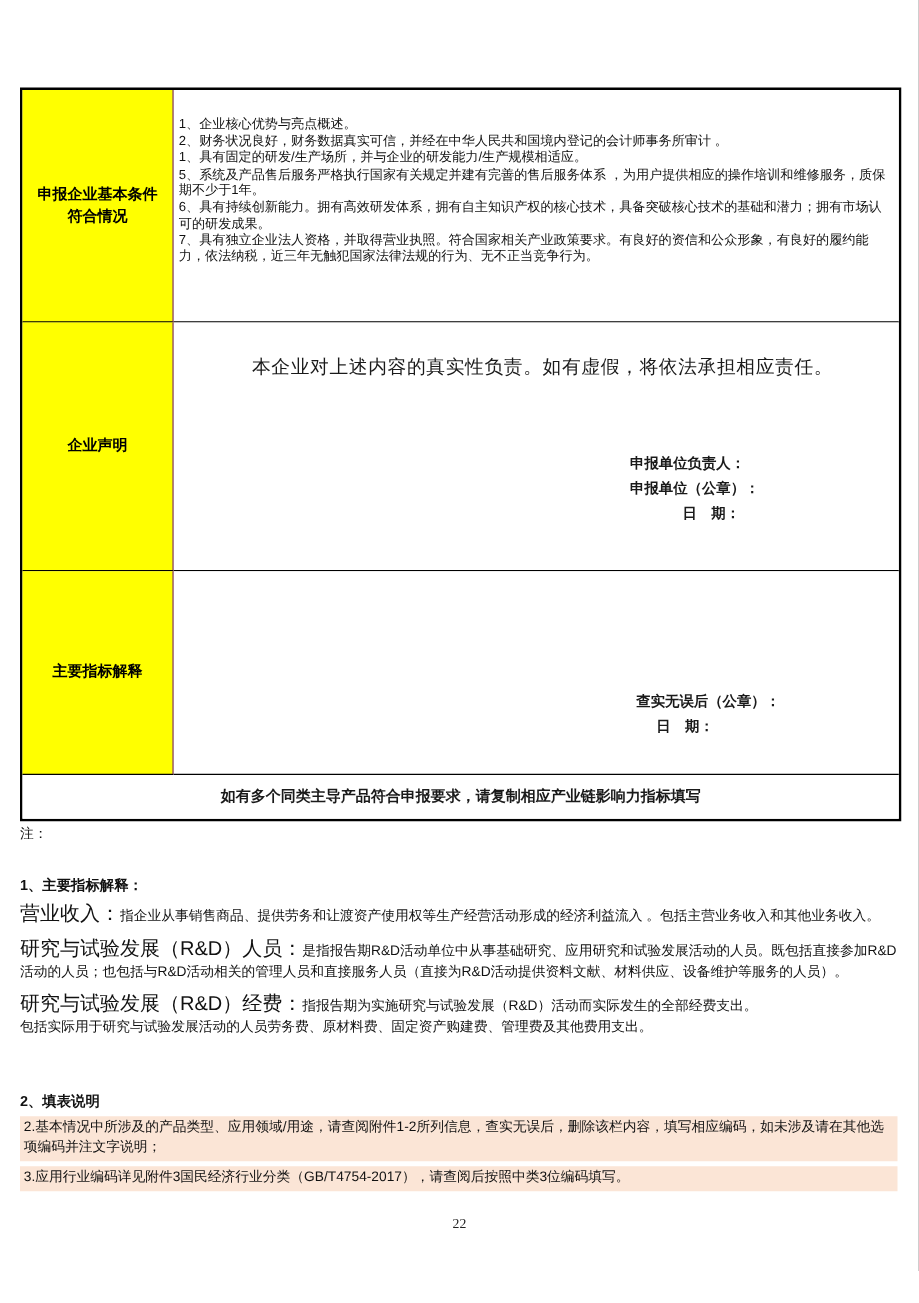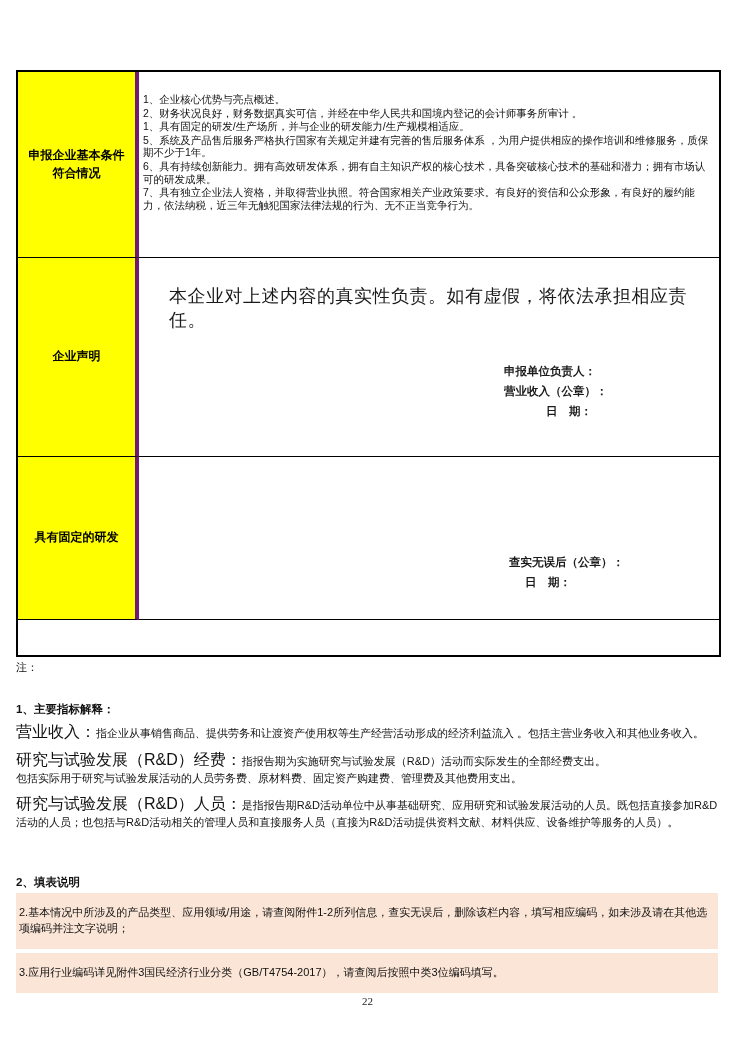--- a/index.html
+++ b/index.html
@@ -18,39 +18,39 @@
     position:absolute; left:16px; top:70px;
     width:705px; height:587px;
     border:2px solid #000;
     display:grid;
     grid-template-columns:121px 1fr;
     grid-template-rows:186px 199px 163px 1fr;
   }
   .cell { position:relative; }
   .label-cell {
     background:#ffff00;
-    border-right:4px solid #701a75;
+    border-right:1px solid #701a75;
     border-bottom:1px solid #000;
     display:flex; flex-direction:column;
     justify-content:center;
     font-weight:bold; font-size:12px; line-height:1.45;
     text-align:center; color:#000;
   }
   .content-cell {
     background:#fff;
     border-bottom:1px solid #000;
   }
   .conditions-text {
     padding:21px 4px 2px 4px;
     font-size:10.5px; line-height:1.2; color:#111;
   }
   .conditions-text div { margin-bottom:1px; }
   .declaration {
     position:absolute; left:30px; top:26px; right:20px;
-    font-size:18px; font-weight:500; letter-spacing:0.5px;
+    font-size:15px; font-weight:500; letter-spacing:0.5px;text-align:center;
   }
   .sig-block { position:absolute; font-size:11.5px; font-weight:600; line-height:20px; }
   .sig-block .date-line { padding-left:42px; }
   .sig-block-2 { left:365px; top:103px; }
   .sig-block-3 { left:370px; top:95px; }
   .sig-block-3 .date-line { padding-left:16px; }
   .footer-row {
     grid-column:1 / span 2;
     display:flex; align-items:center; justify-content:center;
     font-weight:bold; font-size:12px; background:#fff;
@@ -61,25 +61,25 @@
     font-size:11px; line-height:1.45; color:#111;
   }
   .notes .note-label { font-size:11px; margin-bottom:1px; }
   .notes .sec-title { font-weight:bold; font-size:11.5px; margin-bottom:2px;margin-top:25px; }
   .notes .def { margin-bottom:5px; }
   .notes .term { font-weight:normal; font-size:16px; }
   .notes .spacer { height:13px; }
   .notes .inst { margin-bottom:5px; }
   .notes .inst.hl {
     background:#fbe5d6;
-    padding:12px 3px;
+    padding:2px 3px;
     margin-bottom:4px;
   }
   .page-number {
-    position:absolute; left:0; right:0; top:995px;
+    position:absolute; left:0; right:0; top:973px;
     text-align:center; font-size:11px; color:#222;
     font-family:"Liberation Serif", serif;
   }
 </style>
 </head>
 <body>
 
 <div class="page">
 
   <div class="form-table">
@@ -99,55 +99,56 @@
       </div>
     </div>
 
     <div class="cell label-cell">
       <span>企业声明</span>
     </div>
     <div class="cell content-cell">
       <div class="declaration">本企业对上述内容的真实性负责。如有虚假，将依法承担相应责任。</div>
       <div class="sig-block sig-block-2">
         <div>申报单位负责人：</div>
-        <div>营业收入（公章）：</div>
+        <div>申报单位（公章）：</div>
         <div class="date-line">日　期：</div>
       </div>
     </div>
 
     <div class="cell label-cell">
-      <span>具有固定的研发</span>
+      <span>主要指标解释</span>
     </div>
     <div class="cell content-cell">
       <div class="sig-block sig-block-3">
         <div>查实无误后（公章）：</div>
         <div class="date-line">日　期：</div>
       </div>
     </div>
 
+    <div class="cell footer-row">如有多个同类主导产品符合申报要求，请复制相应产业链影响力指标填写</div>
 
   </div>
 
   <div class="notes">
     <div class="note-label">注：</div>
     <div class="sec-title">1、主要指标解释：</div>
 
     <div class="def">
       <span class="term">营业收入：</span><span>指企业从事销售商品、提供劳务和让渡资产使用权等生产经营活动形成的经济利益流入 。包括主营业务收入和其他业务收入。</span>
     </div>
 
     <div class="def">
+      <span class="term">研究与试验发展（R&amp;D）人员：</span><span>是指报告期R&amp;D活动单位中从事基础研究、应用研究和试验发展活动的人员。既包括直接参加R&amp;D活动的人员；也包括与R&amp;D活动相关的管理人员和直接服务人员（直接为R&amp;D活动提供资料文献、材料供应、设备维护等服务的人员）。</span>
+    </div>
+
+    <div class="def">
       <div>
         <span class="term">研究与试验发展（R&amp;D）经费：</span><span>指报告期为实施研究与试验发展（R&amp;D）活动而实际发生的全部经费支出。</span>
       </div>
       <div>包括实际用于研究与试验发展活动的人员劳务费、原材料费、固定资产购建费、管理费及其他费用支出。</div>
-    </div>
-
-    <div class="def">
-      <span class="term">研究与试验发展（R&amp;D）人员：</span><span>是指报告期R&amp;D活动单位中从事基础研究、应用研究和试验发展活动的人员。既包括直接参加R&amp;D活动的人员；也包括与R&amp;D活动相关的管理人员和直接服务人员（直接为R&amp;D活动提供资料文献、材料供应、设备维护等服务的人员）。</span>
     </div>
 
     <div class="spacer"></div>
 
     <div class="sec-title">2、填表说明</div>
     <div class="inst hl">2.基本情况中所涉及的产品类型、应用领域/用途，请查阅附件1-2所列信息，查实无误后，删除该栏内容，填写相应编码，如未涉及请在其他选项编码并注文字说明；</div>
     <div class="inst hl">3.应用行业编码详见附件3国民经济行业分类（GB/T4754-2017），请查阅后按照中类3位编码填写。</div>
   </div>
 
   <div class="page-number">22</div>

